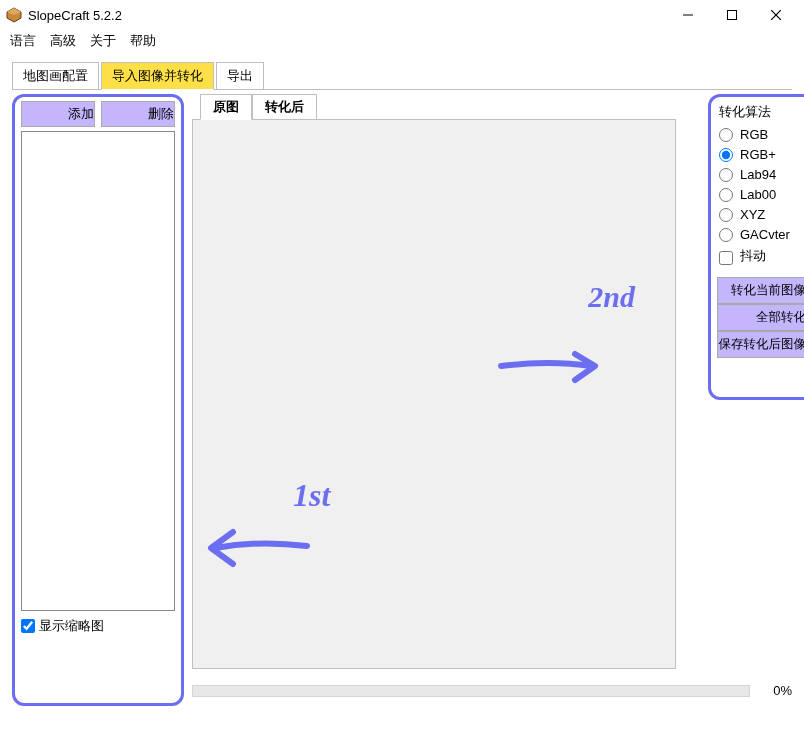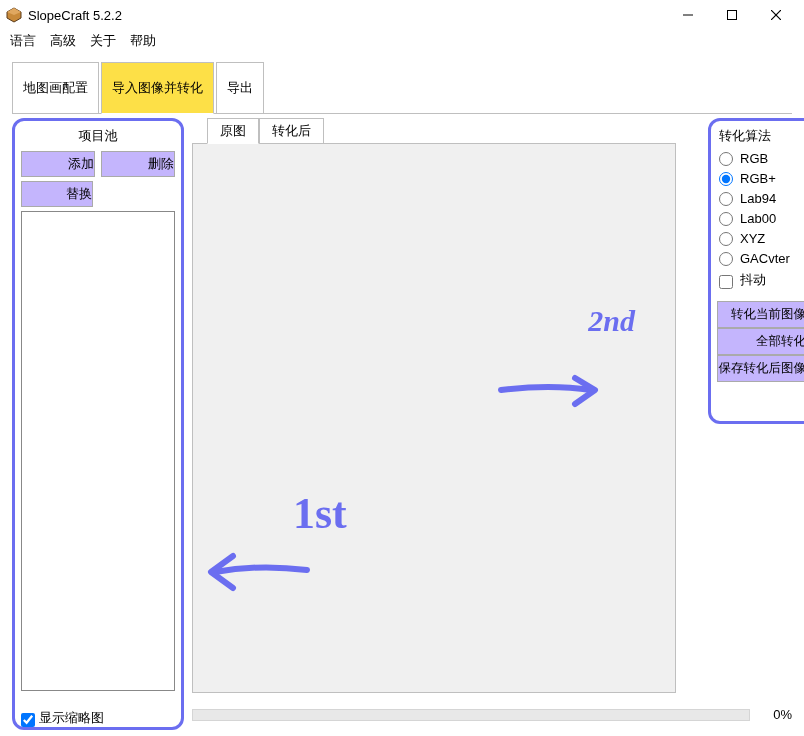--- a/index.html
+++ b/index.html
@@ -6,52 +6,52 @@
 body { background: #fff; width: 804px; height: 736px; overflow: hidden; position: relative; }
 .titlebar { height: 30px; display: flex; align-items: center; padding: 0 6px; }
 .titlebar .icon { width: 16px; height: 16px; margin-right: 6px; }
 .titlebar .title { flex: 1; }
 .wincontrols { display: flex; }
 .wincontrols div { width: 44px; height: 30px; display: flex; align-items: center; justify-content: center; cursor: pointer; }
 .menubar { height: 22px; display: flex; align-items: center; padding: 0 10px; gap: 14px; }
 .menubar span { cursor: pointer; }
 .content { padding: 10px 12px 6px 12px; }
 .tabs { display: flex; align-items: flex-end; border-bottom: 1px solid #bfbfbf; }
-.tab { padding: 16px 10px; border: 1px solid #bfbfbf; border-bottom: none; background: #fff; margin-right: 2px; cursor: pointer; position: relative; font-family: Liberation Mono, monospace; }
+.tab { padding: 4px 10px; border: 1px solid #bfbfbf; border-bottom: none; background: #fff; margin-right: 2px; cursor: pointer; position: relative; font-family: Liberation Mono, monospace; }
 .tab.active { background: #fde047; border-bottom: 1px solid #fff; margin-bottom: -1px; }
 .tab.inactive { background: #fff; }
 .mainrow { display: flex; gap: 8px; margin-top: 4px; }
 .panel-left { width: 172px; border: 3px solid #6b6ef0; border-radius: 12px; padding: 4px 6px 6px 6px; height: 612px; position: relative; }
 .panel-left .ptitle { text-align: center; padding: 2px 0 6px 0; }
 .btnrow { display: flex; gap: 6px; margin-bottom: 4px; }
 .btn { flex: 1; border: 1px solid #aaa; background: #c4b5fd; padding: 3px 0; text-align: right; cursor: pointer; }
 .btn.small { flex: 0 0 72px; }
 .listbox { border: 1px solid #888; background: #fff; height: 480px; margin-top: 2px; }
-.chkrow { display: flex; align-items: flex-end; gap: 4px; margin-top: 18px; }
+.chkrow { display: flex; align-items: center; gap: 4px; margin-top: 6px; }
 .chkrow input { width: 14px; height: 14px; }
 .center { flex: 1; display: flex; flex-direction: column; }
-.innertabs { display: flex; margin-left: 15px; }
+.innertabs { display: flex; margin-left: 8px; font-weight: bold; }
 .innertab { padding: 3px 12px; border: 1px solid #bfbfbf; border-bottom: none; background: #fff; cursor: pointer; }
 .innertab.active { border-bottom: 1px solid #fff; position: relative; z-index: 2; }
 .canvaswrap { border: 1px solid #bfbfbf; background: #f0f0f0; height: 550px; position: relative; margin-top: -1px; }
 .progressrow { display: flex; align-items: center; gap: 6px; margin-top: 14px; width:100%; }
 .progressbar { flex: 1; height: 12px; border: 1px solid #d5d5d5; background: #e8e8e8; }
 .pct { width: 36px; text-align: right; }
 .panel-right { width: 108px; border: 3px solid #6b6ef0; border-radius: 12px; padding: 6px; height: 306px; position: relative; margin-left: 24px; }
 .panel-right .rtitle { margin-bottom: 6px; padding-left: 2px; }
 .radiolist { display: flex; flex-direction: column; gap: 5px; padding-left: 2px; }
 .radiorow, .chkrow2 { display: flex; align-items: flex-end; gap: 7px; cursor: pointer; }
 .radiorow input, .chkrow2 input { width: 14px; height: 14px; }
 .rbuttons { margin-top: 12px; display: flex; flex-direction: column; gap: 0; }
 .rbuttons .btn { width: 100%; font-size: 12.5px; padding: 4px 0; }
 
 .annot { position: absolute; color: #6b6ef0; font-family: "Comic Sans MS", cursive; font-weight: bold; pointer-events: none; }
 .annot.a2 { top: 160px; right: 40px; font-size: 30px; font-style: italic; }
 .annot.a2arrow { top: 226px; right: 70px; }
-.annot.a1 { top: 344px; left: 100px; font-size: 44px; }
+.annot.a1 { top: 357px; left: 100px; font-size: 32px; font-style: italic; }
 .annot.a1arrow { top: 404px; left: 10px; }
 svg.arrow { stroke: #6b6ef0; stroke-width: 6; fill: none; stroke-linecap: round; stroke-linejoin: round; }
 </style>
 </head>
 <body>
 
 <div class="titlebar">
   <span class="icon">
     <svg width="16" height="16" viewBox="0 0 16 16">
         <polygon points="8,1 15,5 15,11 8,15 1,11 1,5" fill="#c88a3a" stroke="#5a3a1a" stroke-width="1"></polygon>
@@ -89,27 +89,23 @@
 <div class="content">
   <div class="tabs">
     <div class="tab inactive">地图画配置</div>
     <div class="tab active">导入图像并转化</div>
     <div class="tab inactive">导出</div>
   </div>
 
   <div class="mainrow">
 
     <div class="panel-left">
-      <div class="ptitle">项目池</div>
       <div class="btnrow">
         <div class="btn">添加</div>
         <div class="btn">删除</div>
-      </div>
-      <div class="btnrow">
-        <div class="btn small">替换</div>
       </div>
       <div class="listbox"></div>
       <label class="chkrow">
         <input type="checkbox" checked="" style="">
         <span>显示缩略图</span>
       </label>
     </div>
 
     <div class="center">
       <div style="display:flex;">

